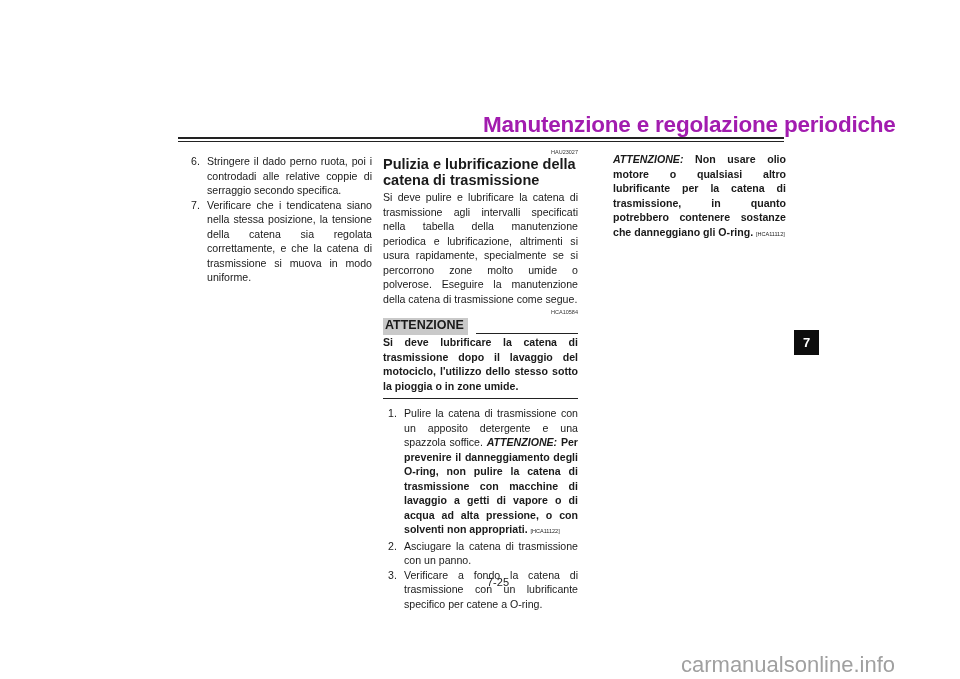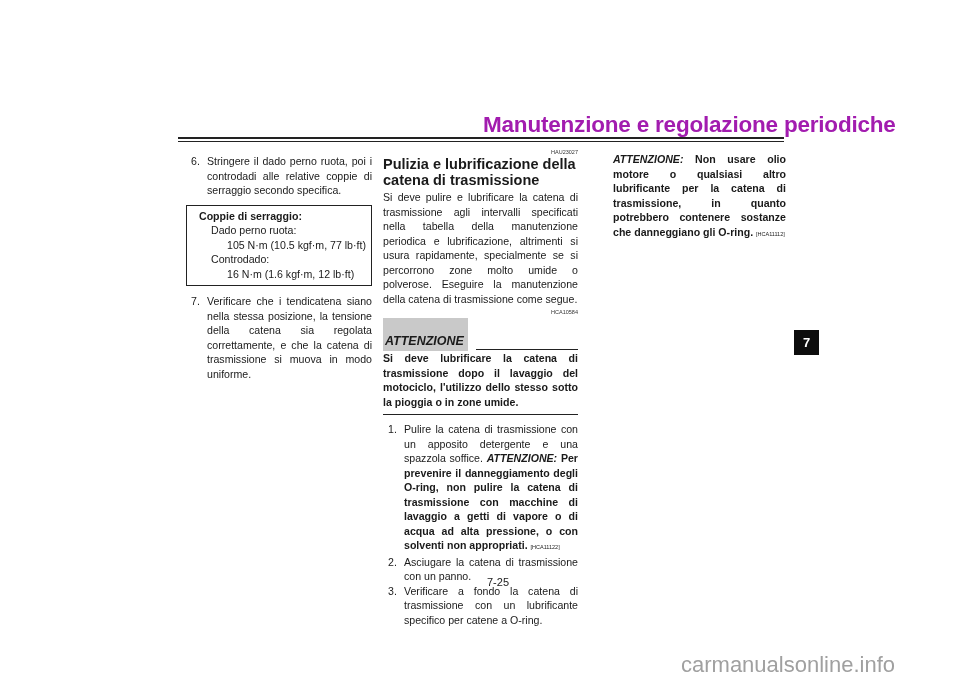--- a/index.html
+++ b/index.html
@@ -13,48 +13,41 @@
   .step { position:relative; padding-left:21px; text-align:justify; }
   .step .num { position:absolute; left:5px; top:0; }
   .specbox { border:1px solid #222; padding:3px 0 4px 12px; margin:7px 0 8px 0; }
   .specbox .lbl { font-weight:bold; }
   .specbox .l1 { padding-left:12px; }
   .specbox .l2 { padding-left:28px; }
   .code { font-size:5.5px; text-align:right; color:#333; line-height:8px; }
   .h2 { font-size:14.5px; font-weight:bold; line-height:16px; margin:0 0 2px 0; }
   .just { text-align:justify; }
   .att-row { display:flex; align-items:flex-end; margin-top:2px; }
-  .att-badge { background:#c9c9c9; font-weight:bold; font-style:italic; font-size:12.5px; padding:16px 4px 2px 2px; line-height:15px; }
+  .att-badge { background:#c9c9c9; font-weight:bold; font-size:12.5px; padding:0 4px 2px 2px; line-height:15px; }
   .att-line { flex:1; border-bottom:1.5px solid #222; margin-left:8px; margin-bottom:1px; }
   .att-text { font-weight:bold; text-align:justify; margin-top:5px; padding-bottom:5px; border-bottom:1.5px solid #222; }
   .b { font-weight:bold; }
   .bi { font-weight:bold; font-style:italic; }
   .ref { font-size:5.5px; font-weight:normal; }
   .tab7 { left:794px; top:330px; width:25px; height:25px; background:#0d0d0d; color:#fff; font-weight:bold; font-size:13px; display:flex; align-items:center; justify-content:center; }
   .pagenum { left:487px; top:576px; font-size:11px; }
   .watermark { left:681px; top:652px; font-size:22px; color:#a0a0a0; white-space:nowrap; }
 </style>
 </head>
 <body>
 
 <div class="abs hdr-title">Manutenzione e regolazione periodiche</div>
 <div class="abs hdr-rule"></div>
 
 <div class="abs col" style="left:186px; top:154px; width:186px;">
   <p class="step">
     <span class="num">6.</span>
     <span>Stringere il dado perno ruota, poi i controdadi alle relative coppie di serraggio secondo specifica.</span>
   </p>
-  <div class="specbox">
-    <div class="lbl">Coppie di serraggio:</div>
-    <div class="l1">Dado perno ruota:</div>
-    <div class="l2">105 N·m (10.5 kgf·m, 77 lb·ft)</div>
-    <div class="l1">Controdado:</div>
-    <div class="l2">16 N·m (1.6 kgf·m, 12 lb·ft)</div>
-  </div>
   <p class="step">
     <span class="num">7.</span>
     <span>Verificare che i tendicatena siano nella stessa posizione, la tensione della catena sia regolata correttamente, e che la catena di trasmissione si muova in modo uniforme.</span>
   </p>
 </div>
 
 <div class="abs col" style="left:383px; top:148px; width:195px;">
   <div class="code">HAU23027</div>
   <div class="h2">Pulizia e lubrificazione della catena di trasmissione</div>
   <p class="just">Si deve pulire e lubrificare la catena di trasmissione agli intervalli specificati nella tabella della manutenzione periodica e lubrificazione, altrimenti si usura rapidamente, specialmente se si percorrono zone molto umide o polverose. Eseguire la manutenzione della catena di trasmissione come segue.</p>

